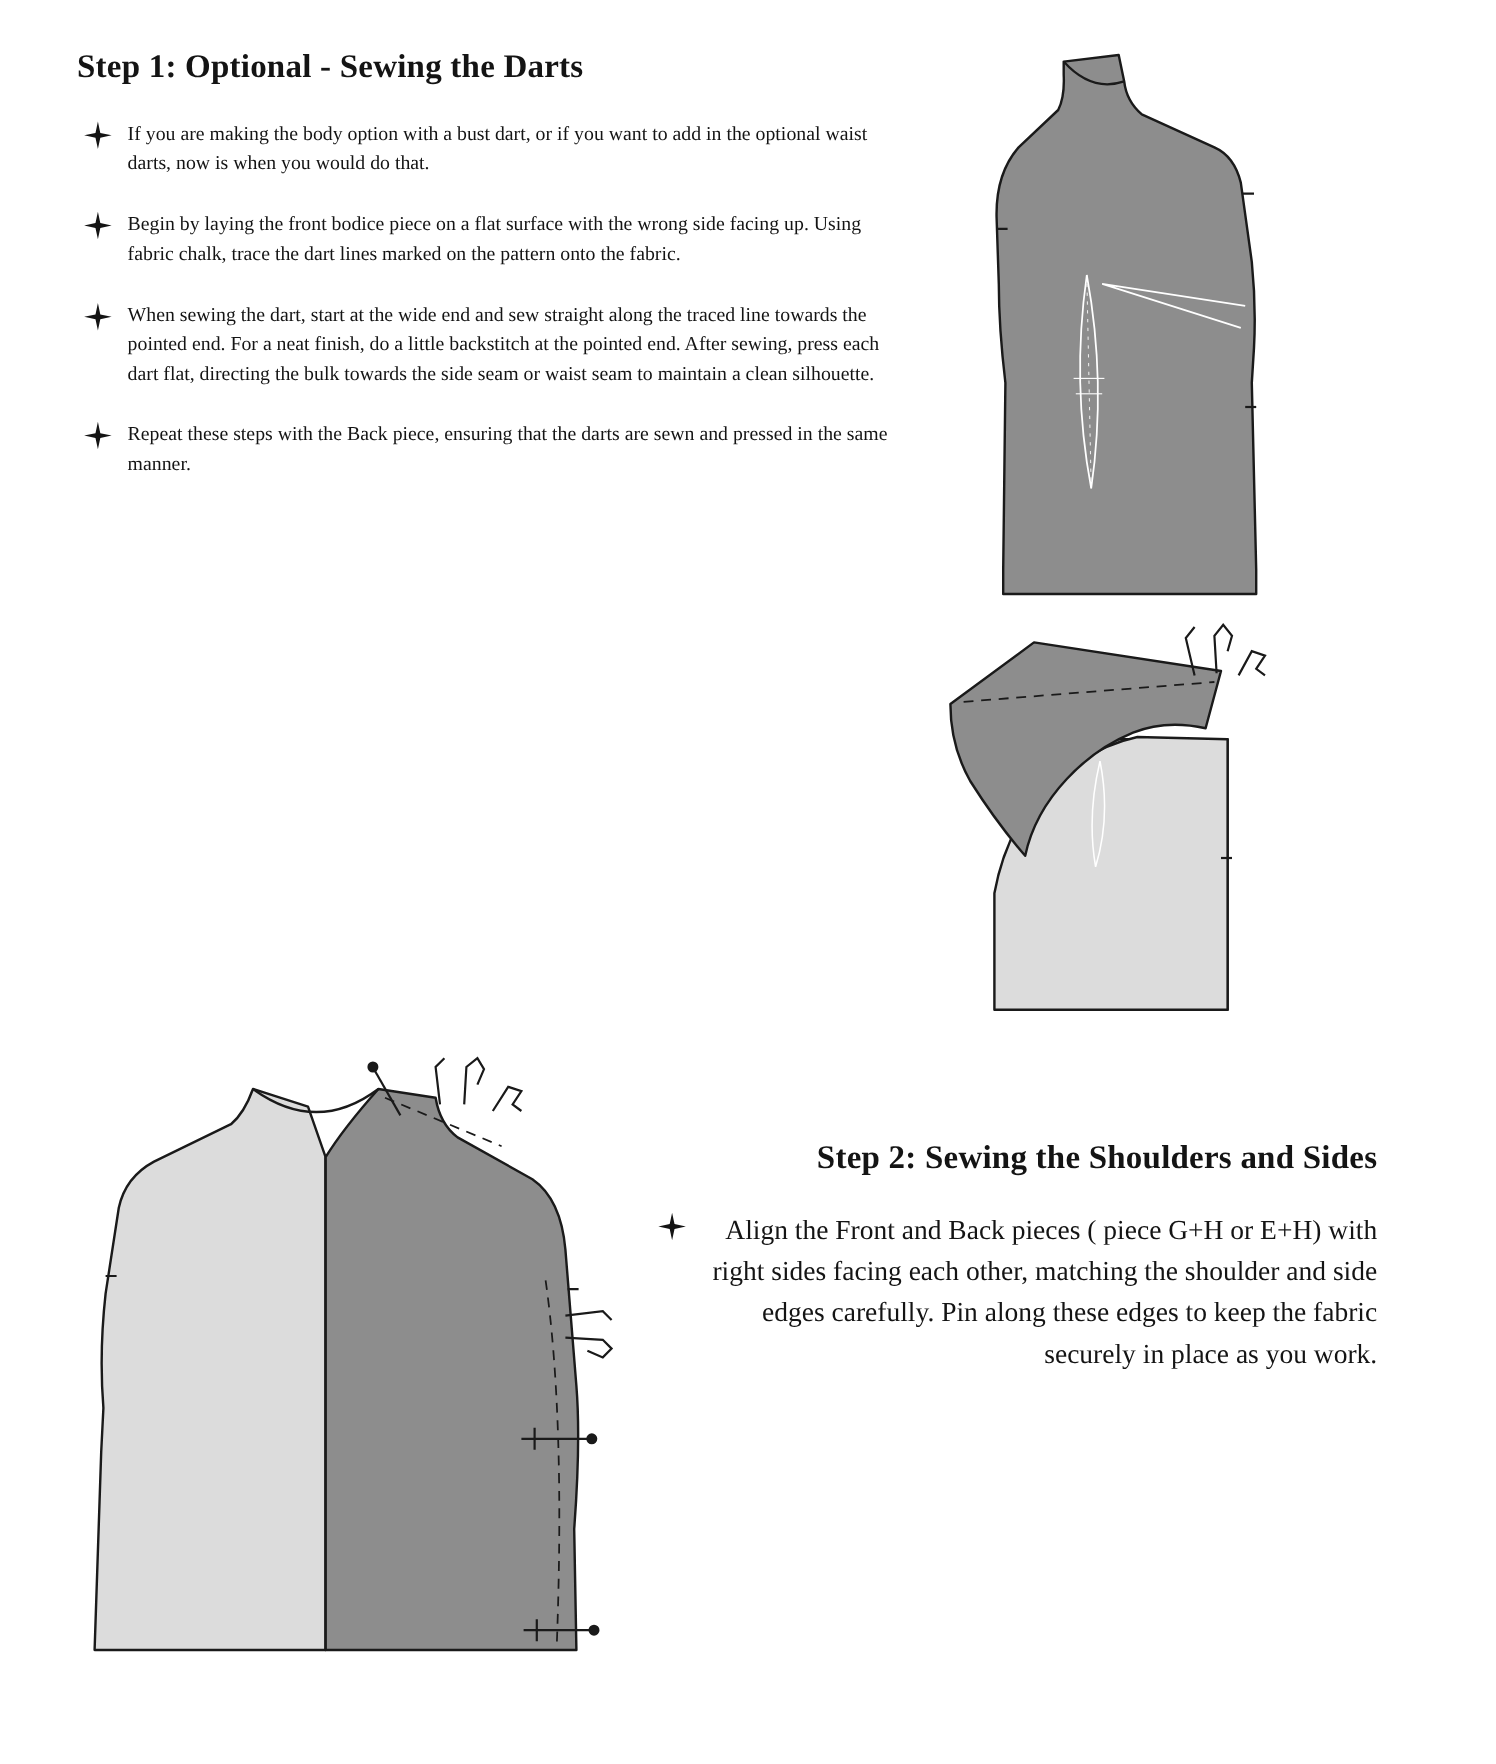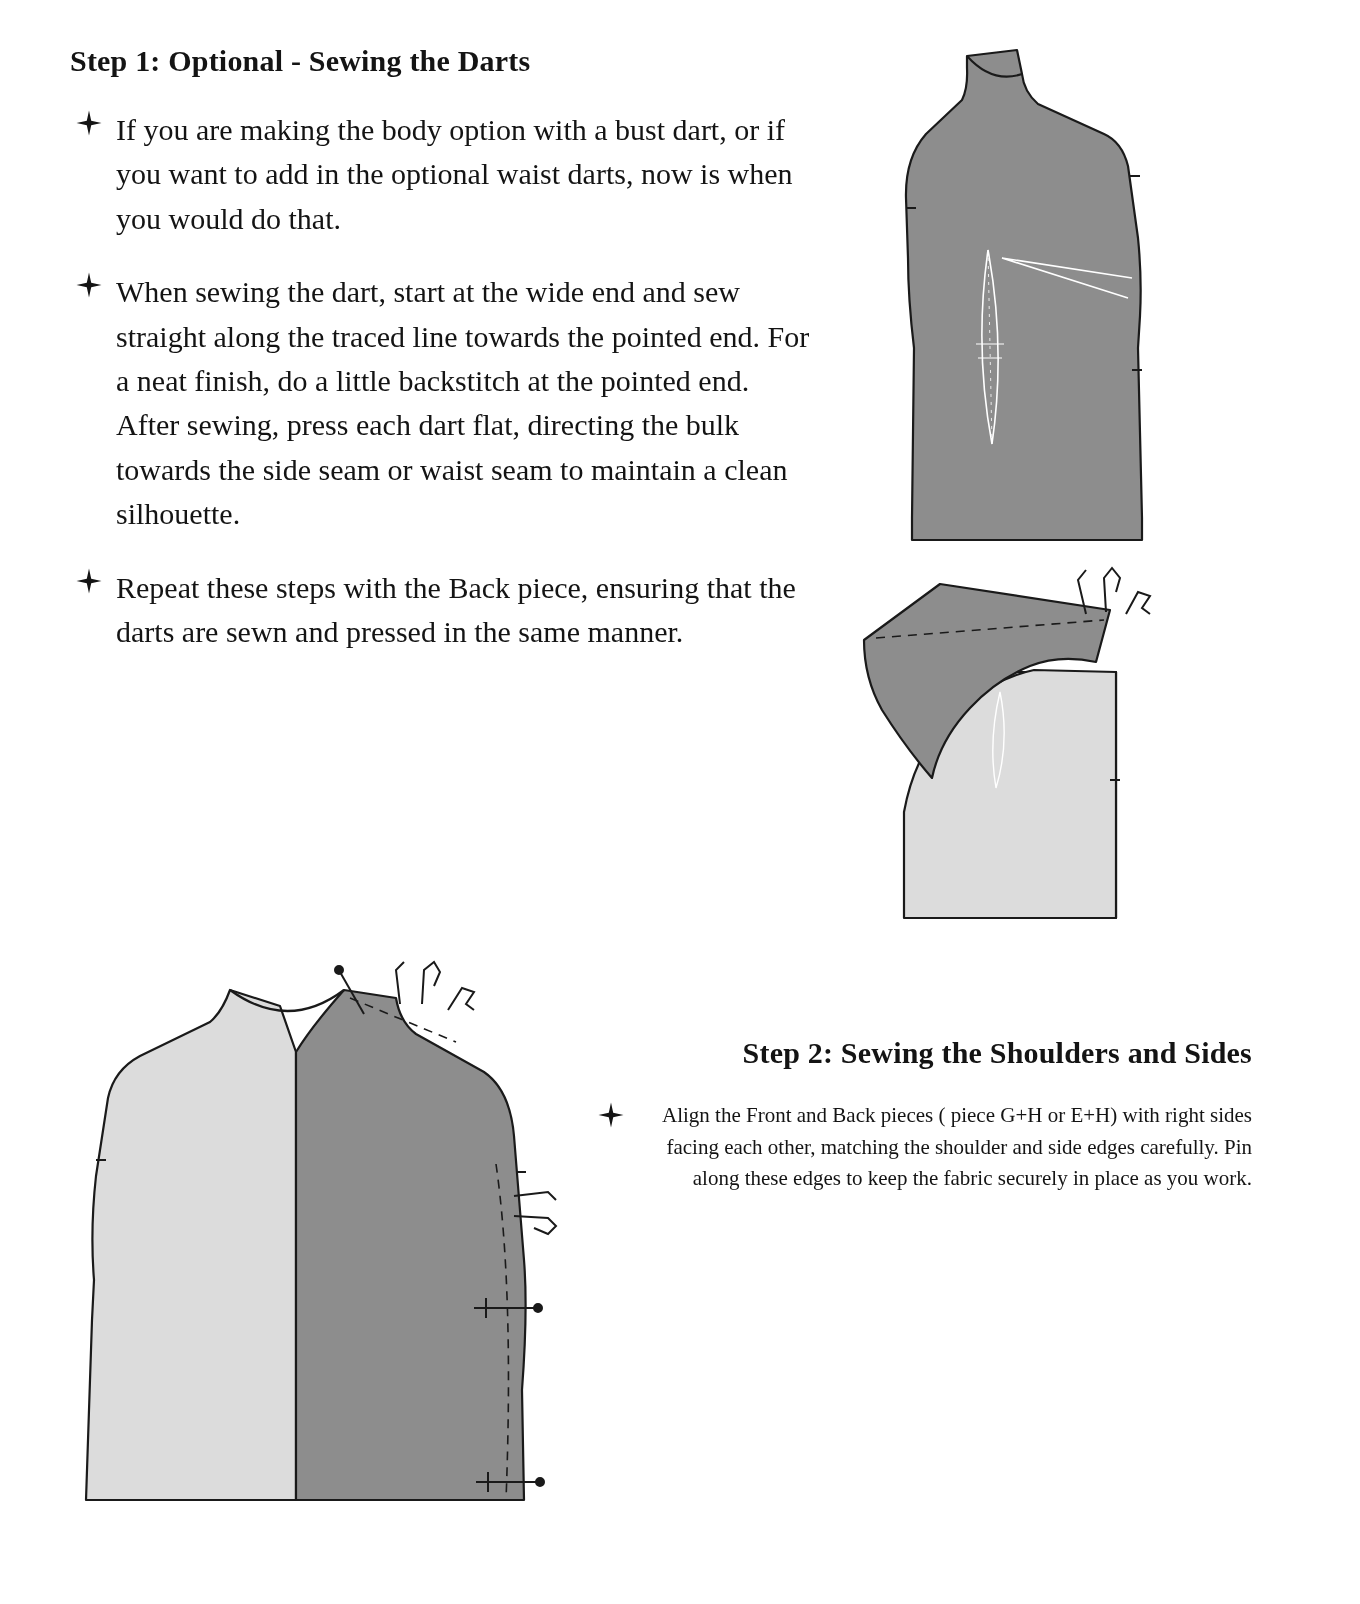--- a/index.html
+++ b/index.html
@@ -47,39 +47,39 @@
 
   .bullet-list {
     margin: 0;
     padding: 0;
     list-style: none;
   }
   .bullet-item {
     position: relative;
     padding-left: 46px;
     margin-bottom: 29px;
-    font-size: 30px;
+    font-size: 18px;
     line-height: 1.48;
     color: #141414;
   }
   .bullet-item:last-child { margin-bottom: 0; }
 
   .bullet-icon {
     position: absolute;
     left: 6px;
     top: 2px;
     width: 26px;
     height: 26px;
     display: block;
   }
 
   .step2-text .bullet-item {
     padding-left: 44px;
     margin-bottom: 32px;
-    font-size: 21px;
+    font-size: 25px;
     line-height: 1.5;
     font-family: Liberation Serif, serif;
   }
 
   
   .fig {
     position: absolute;
   }
   #fig-front-bodice { left: 842px; top: 48px; }
   #fig-dart-fold    { left: 820px; top: 562px; }
@@ -102,20 +102,28 @@
             </svg>
         </span>
         <span>If you are making the body option with a bust dart, or if you want to add in the optional waist darts, now is when you would do that.</span>
       </li>
       <li class="bullet-item">
         <span class="bullet-icon">
           <svg viewBox="0 0 26 26" width="26" height="26">
               <path d="M13 0.5 L15.2 10.8 L25.5 13 L15.2 15.2 L13 25.5 L10.8 15.2 L0.5 13 L10.8 10.8 Z" fill="#141414"></path>
             </svg>
         </span>
+        <span>Begin by laying the front bodice piece on a flat surface with the wrong side facing up. Using fabric chalk, trace the dart lines marked on the pattern onto the fabric.</span>
+      </li>
+      <li class="bullet-item">
+        <span class="bullet-icon">
+          <svg viewBox="0 0 26 26" width="26" height="26">
+              <path d="M13 0.5 L15.2 10.8 L25.5 13 L15.2 15.2 L13 25.5 L10.8 15.2 L0.5 13 L10.8 10.8 Z" fill="#141414"></path>
+            </svg>
+        </span>
         <span>When sewing the dart, start at the wide end and sew straight along the traced line towards the pointed end. For a neat finish, do a little backstitch at the pointed end. After sewing, press each dart flat, directing the bulk towards the side seam or waist seam to maintain a clean silhouette.</span>
       </li>
       <li class="bullet-item">
         <span class="bullet-icon">
           <svg viewBox="0 0 26 26" width="26" height="26">
               <path d="M13 0.5 L15.2 10.8 L25.5 13 L15.2 15.2 L13 25.5 L10.8 15.2 L0.5 13 L10.8 10.8 Z" fill="#141414"></path>
             </svg>
         </span>
         <span>Repeat these steps with the Back piece, ensuring that the darts are sewn and pressed in the same manner.</span>
       </li>

